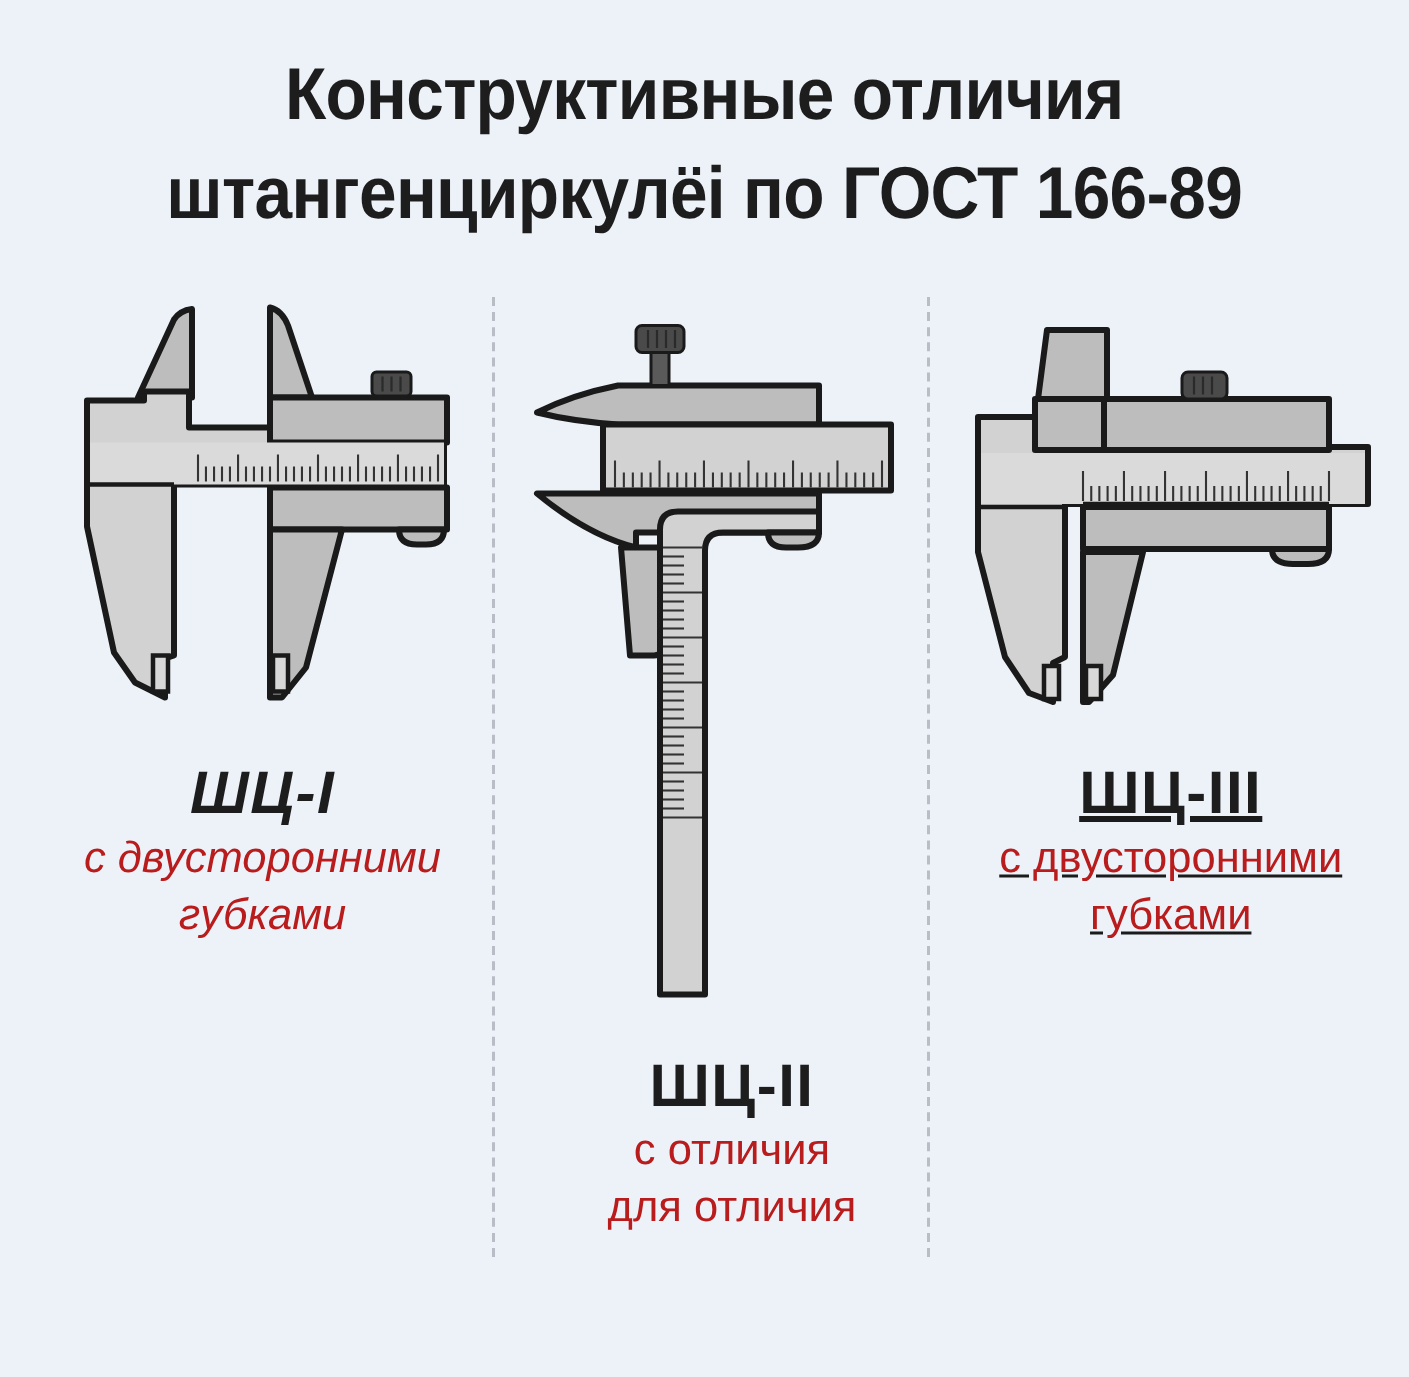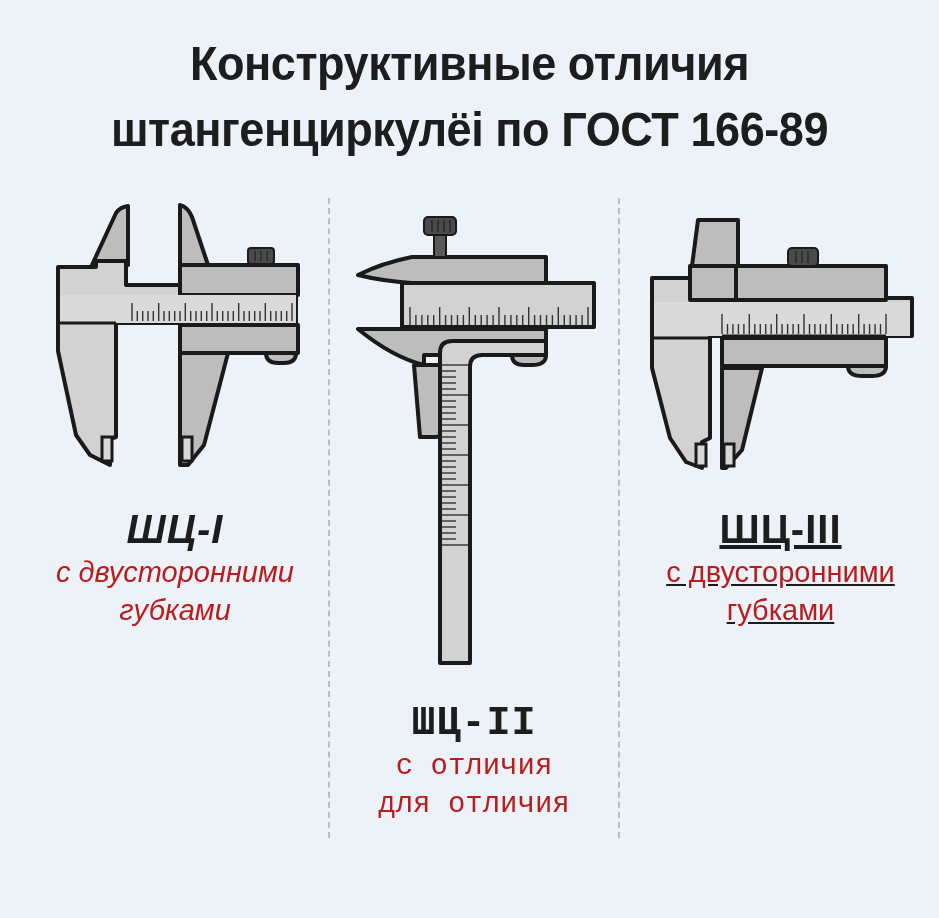--- a/index.html
+++ b/index.html
@@ -289,21 +289,21 @@
       </g>
   </svg>
 </div>
 
 <div class="label" style="left:20px; top:505px; width:310px;font-style:italic;">
   <span class="code">ШЦ-I</span>
   <span class="desc">с двусторонними</span>
   <span class="desc">губками</span>
 </div>
 
-<div class="label" style="left:330px; top:700px; width:288px;font-family:Liberation Mono, monospace;">
+<div class="label" style="left:344px; top:700px; width:288px;">
   <span class="code">ШЦ-II</span>
   <span class="desc">с отличия</span>
   <span class="desc">для отличия</span>
 </div>
 
 <div class="label" style="left:622px; top:505px; width:317px;text-decoration:underline;">
   <span class="code">ШЦ-III</span>
   <span class="desc">с двусторонними</span>
   <span class="desc">губками</span>
 </div>

